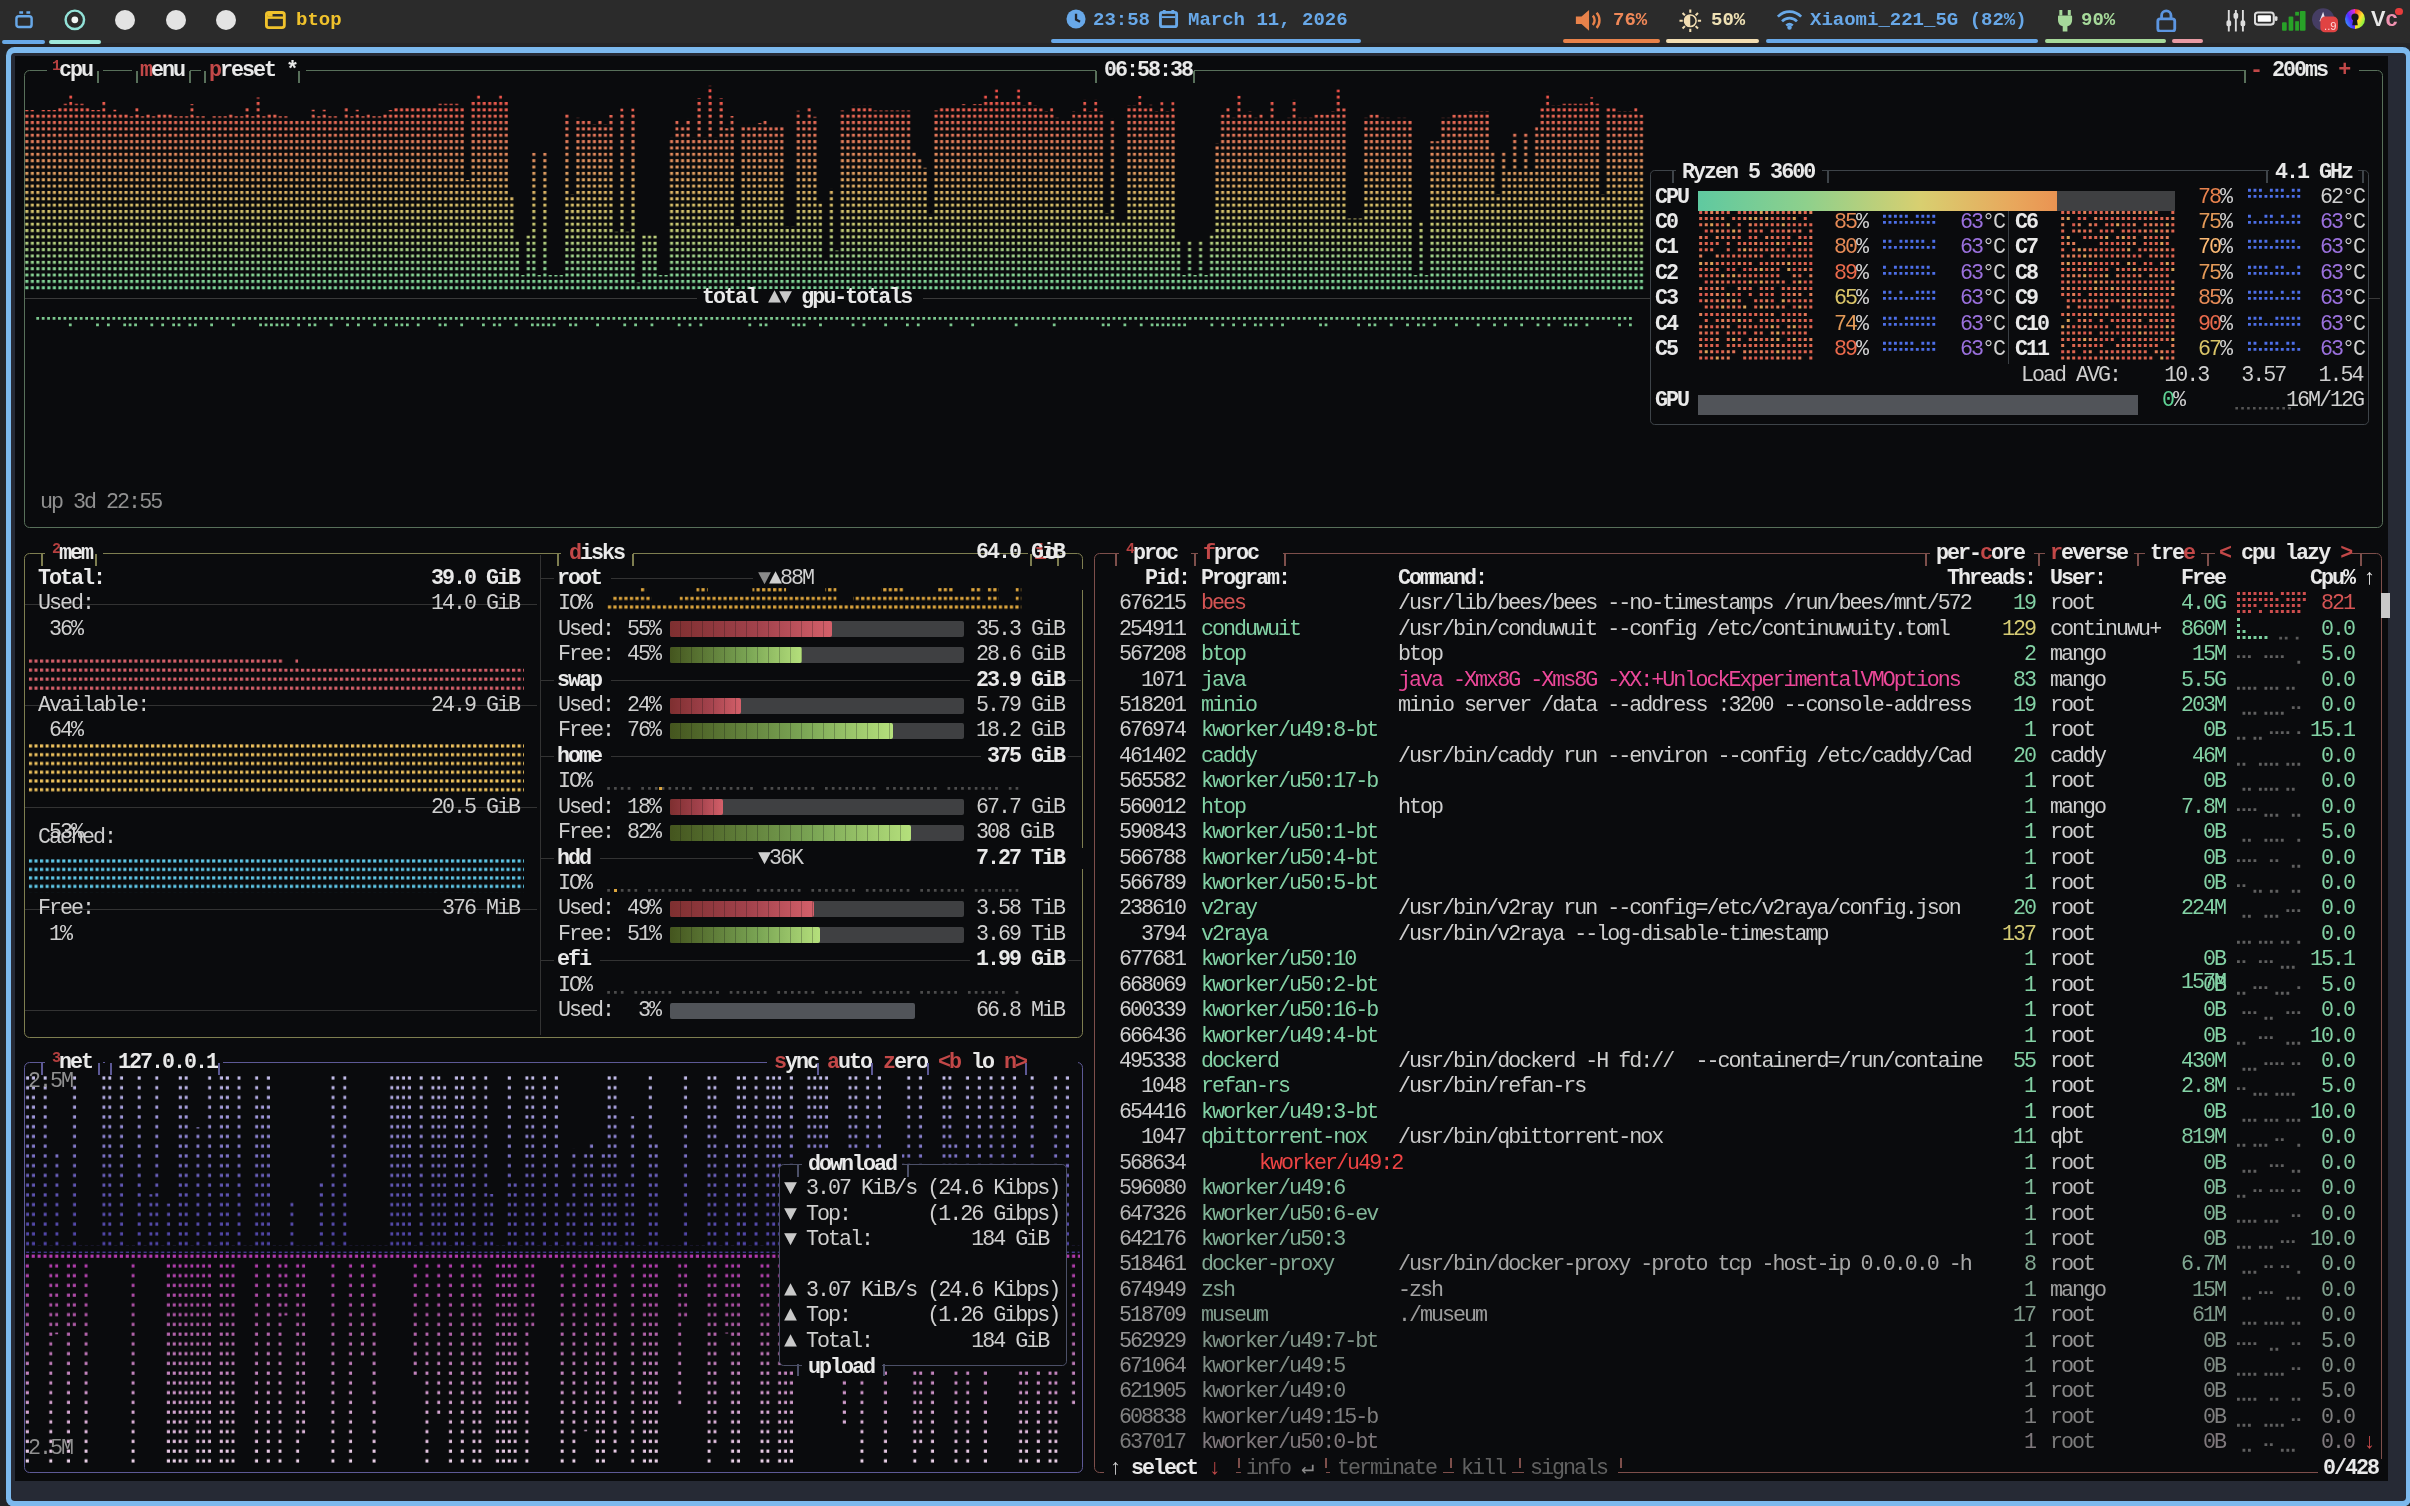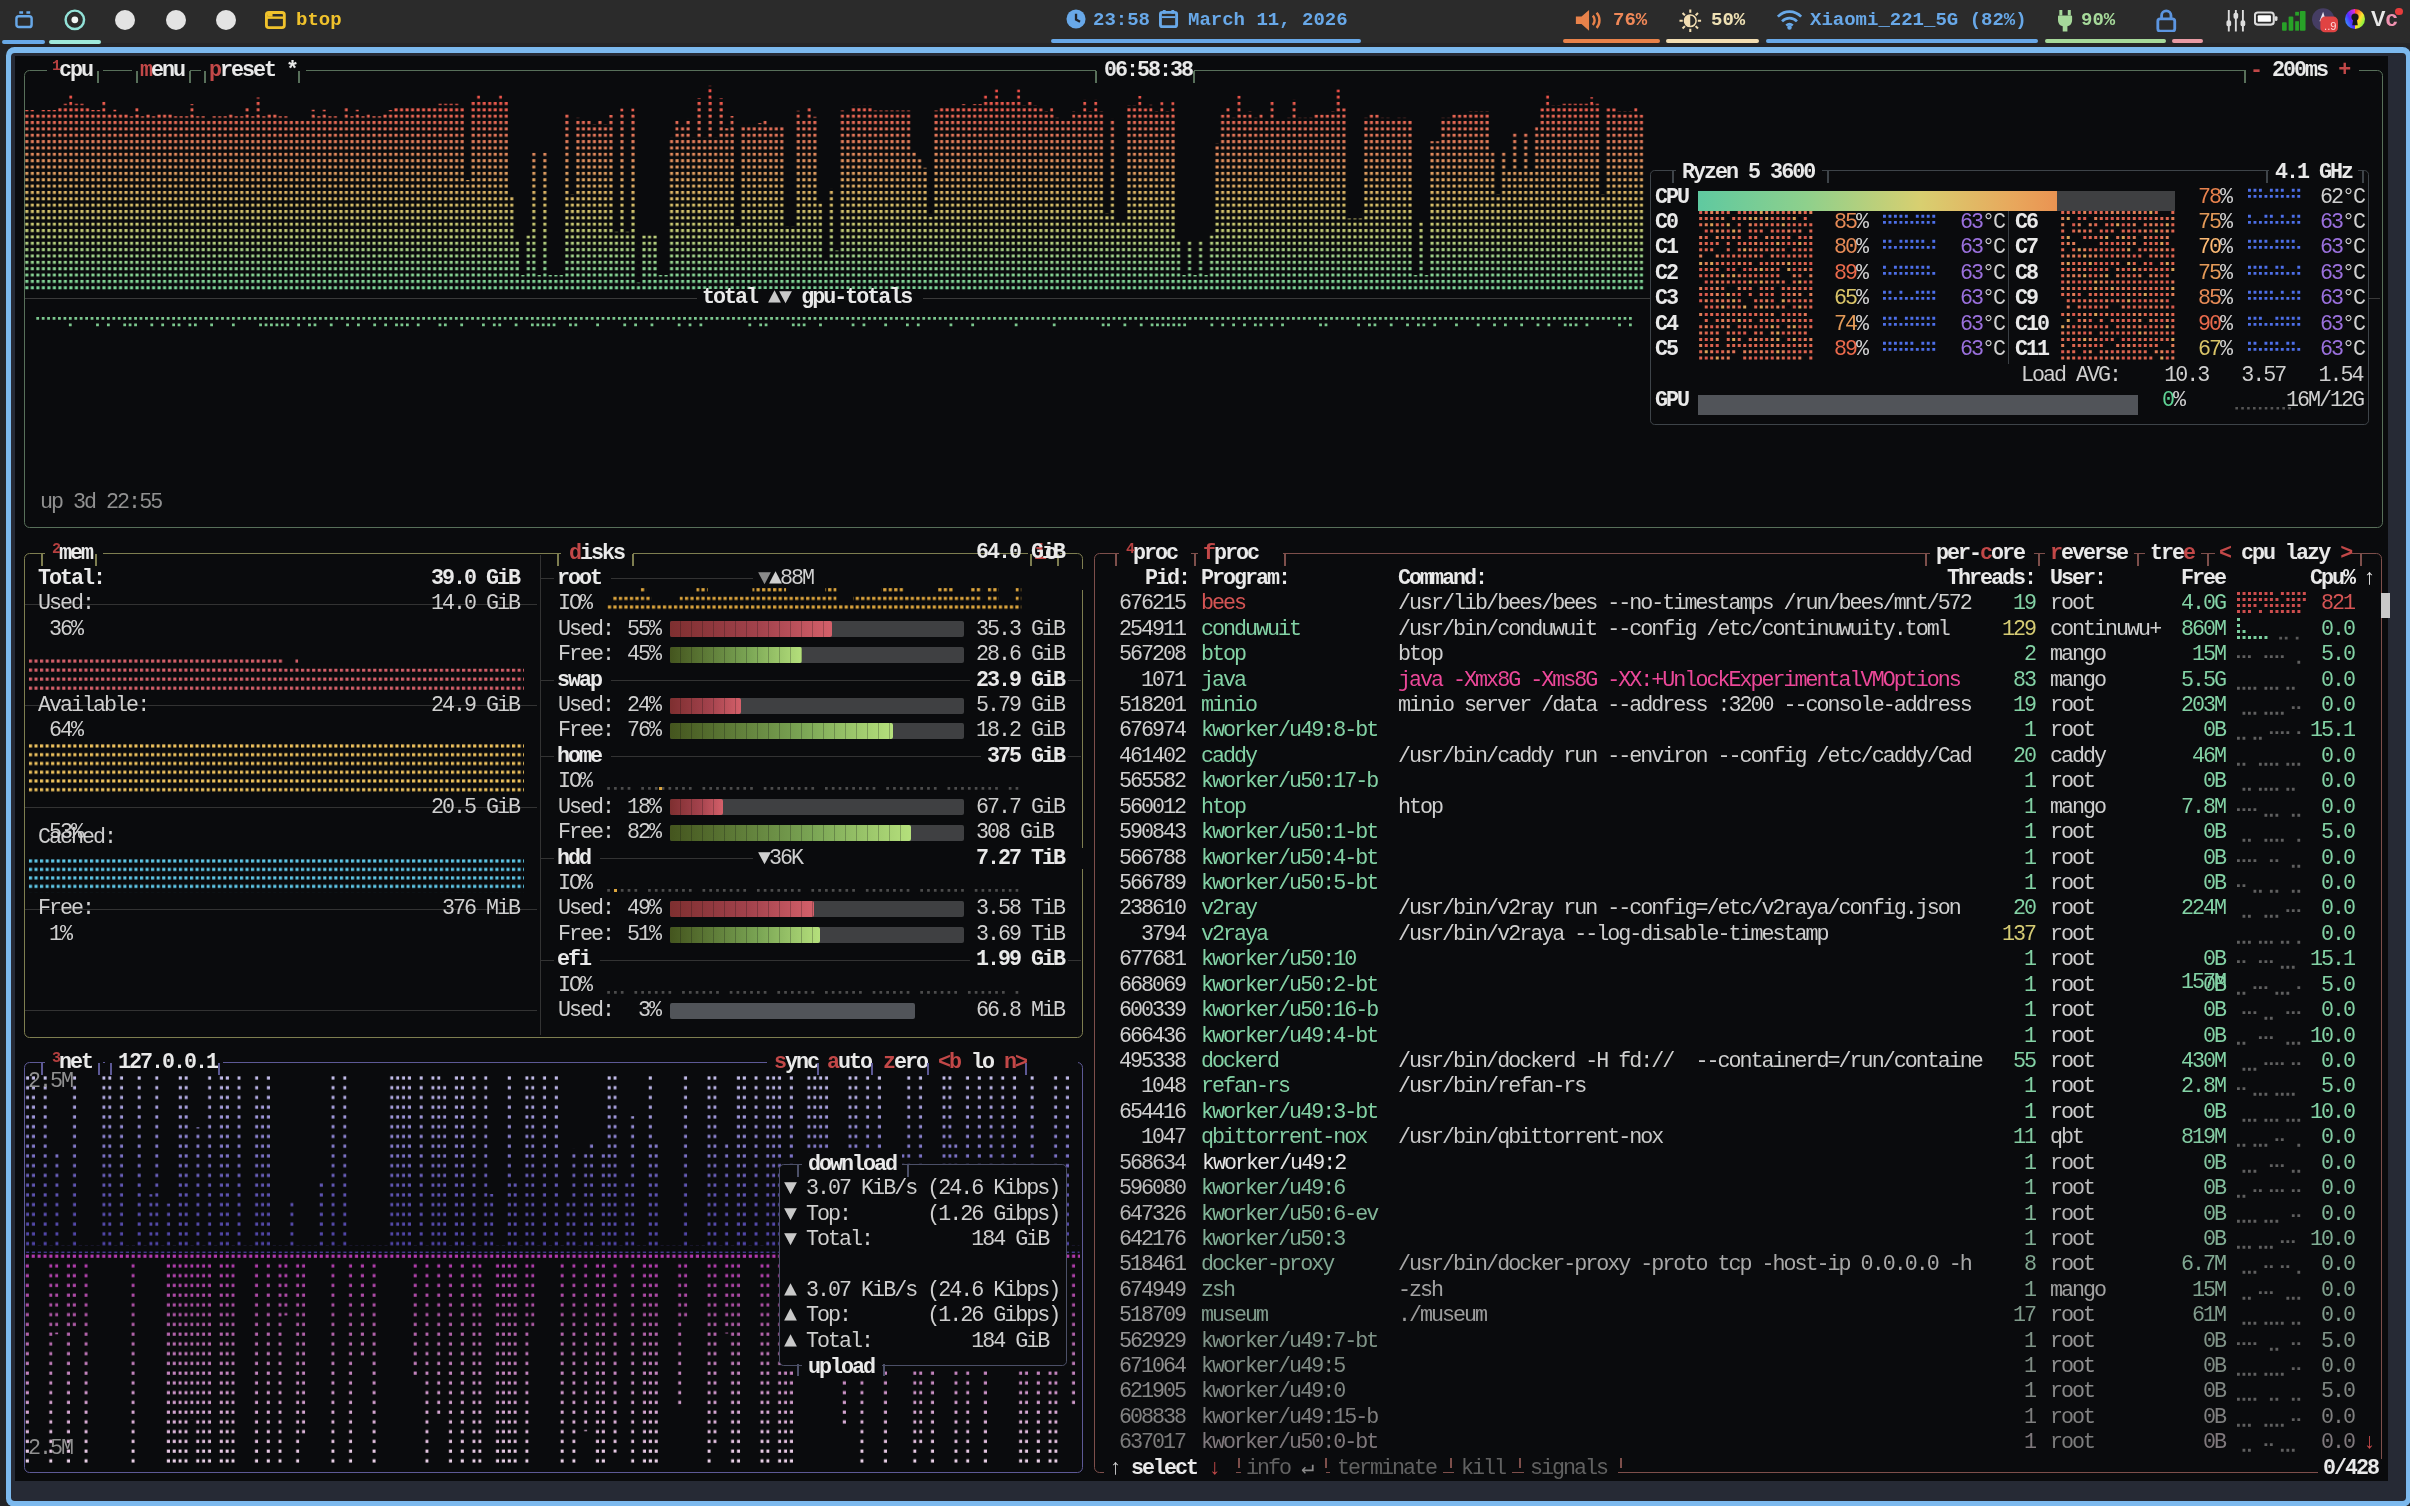--- a/index.html
+++ b/index.html
@@ -851,21 +851,21 @@
 <div class="t" style="left:1201px;top:1125px;color:#83cba2">qbittorrent-nox</div>
 <div class="t" style="left:1398px;top:1125px;color:#c9c9c9">/usr/bin/qbittorrent-nox</div>
 <div class="t" style="left:2013px;top:1125px;color:#83cba2">11</div>
 <div class="t" style="left:2050px;top:1125px;color:#c9c9c9">qbt</div>
 <div class="t" style="left:2181px;top:1125px;color:#83cba2">819M</div>
 <div class="t" style="left:2321px;top:1125px;color:#83cba2">0.0</div>
 <svg style="position:absolute;left:2237px;top:1126px" width="75" height="25.4" viewBox="0 0 80 27">
     <path d="M0.0 19h3.0v3.0h-3.0zM5.9 19h3.0v3.0h-3.0zM17.6 19h3.0v3.0h-3.0zM23.4 19h3.0v3.0h-3.0zM29.3 19h3.0v3.0h-3.0zM41.0 13h3.0v3.0h-3.0zM46.8 13h3.0v3.0h-3.0zM64.4 19h3.0v3.0h-3.0z" fill="#606060"></path>
   </svg>
 <div class="t" style="left:1119px;top:1151px;color:#c2c2c2">568634</div>
-<div class="t" style="left:1202px;top:1151px;color:#e5e5e5">kworker/u49:2</div>
+<div class="t" style="left:1259px;top:1151px;color:#ef4444">kworker/u49:2</div>
 <div class="t" style="left:2024px;top:1151px;color:#82c49f">1</div>
 <div class="t" style="left:2050px;top:1151px;color:#c2c2c2">root</div>
 <div class="t" style="left:2203px;top:1151px;color:#82c49f">0B</div>
 <div class="t" style="left:2321px;top:1151px;color:#82c49f">0.0</div>
 <svg style="position:absolute;left:2237px;top:1152px" width="75" height="25.4" viewBox="0 0 80 27">
     <path d="M5.9 19h3.0v3.0h-3.0zM11.7 19h3.0v3.0h-3.0zM17.6 19h3.0v3.0h-3.0zM35.1 13h3.0v3.0h-3.0zM41.0 13h3.0v3.0h-3.0zM46.8 13h3.0v3.0h-3.0zM58.5 19h3.0v3.0h-3.0zM64.4 19h3.0v3.0h-3.0z" fill="#606060"></path>
   </svg>
 <div class="t" style="left:1119px;top:1176px;color:#bcbcbc">596080</div>
 <div class="t" style="left:1201px;top:1176px;color:#82bd9c">kworker/u49:6</div>
 <div class="t" style="left:2024px;top:1176px;color:#82bd9c">1</div>

